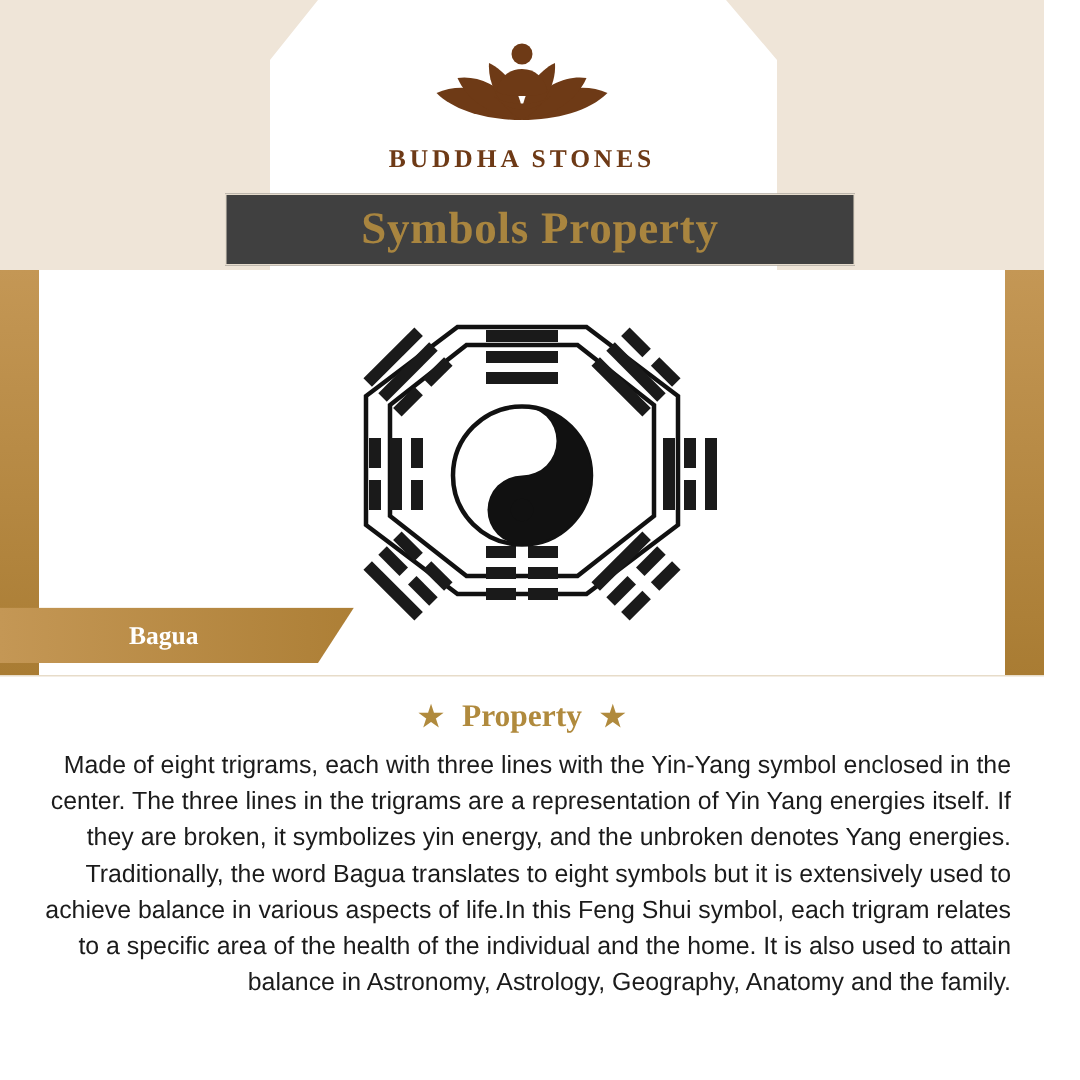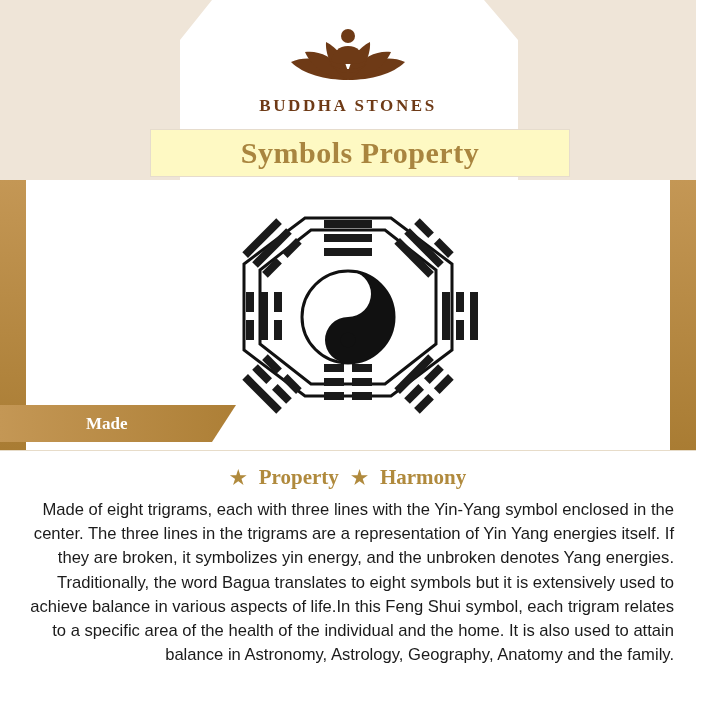--- a/index.html
+++ b/index.html
@@ -54,21 +54,21 @@
     margin-top: 4px;
     font-size: 17px; letter-spacing: 2.6px;
     color: #6e3a16; font-weight: bold;
     font-family: "Liberation Serif", serif;
   }
 
   
   .title-ribbon {
     position: absolute; left: 150px; top: 129px;
     width: 420px; height: 48px;
-    background: #fef9c3;
+    background: #404040;
     border: 1px solid #e6dccd;
     display: flex; align-items: center; justify-content: center;
   }
   .title-ribbon .title {
     font-family: "Liberation Serif", serif;
     font-size: 30px; font-weight: bold;
     color: #a9853f;
     letter-spacing: 0.5px;
   }
 
@@ -227,26 +227,25 @@
       <g transform="translate(146,131)">
         <circle r="46" fill="#ffffff" stroke="#111111" stroke-width="3"></circle>
         <path d="M0,-46 A46,46 0 0,1 0,46 A23,23 0 0,1 0,0 A23,23 0 0,0 0,-46 Z" fill="#111111"></path>
         <circle cx="0" cy="-23" r="7.5" fill="#ffffff"></circle>
         <circle cx="0" cy="23" r="7.5" fill="#111111"></circle>
       </g>
     </svg>
   </div>
 
   <div class="label-tab">
-    <span class="label-text">Made</span>
+    <span class="label-text">Bagua</span>
   </div>
 
   <div class="body-panel">
     <div class="kw-row">
       <span class="kw-star">★</span>
       <span>Property</span>
       <span class="kw-star">★</span>
-      <span>Harmony</span>
     </div>
     <p class="para">Made of eight trigrams, each with three lines with the Yin-Yang symbol enclosed in the center. The three lines in the trigrams are a representation of Yin Yang energies itself. If they are broken, it symbolizes yin energy, and the unbroken denotes Yang energies. Traditionally, the word Bagua translates to eight symbols but it is extensively used to achieve balance in various aspects of life.In this Feng Shui symbol, each trigram relates to a specific area of the health of the individual and the home. It is also used to attain balance in Astronomy, Astrology, Geography, Anatomy and the family.</p>
   </div>
 
 </div>
 
 </body></html>

